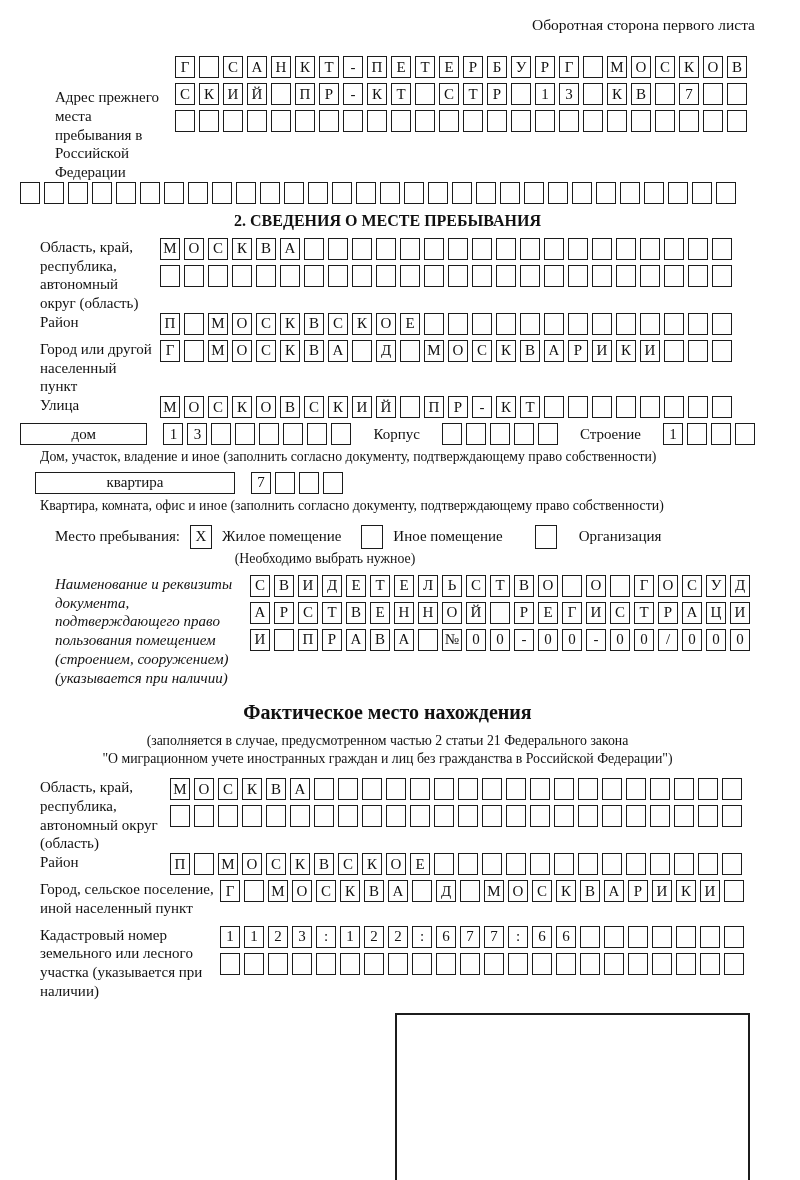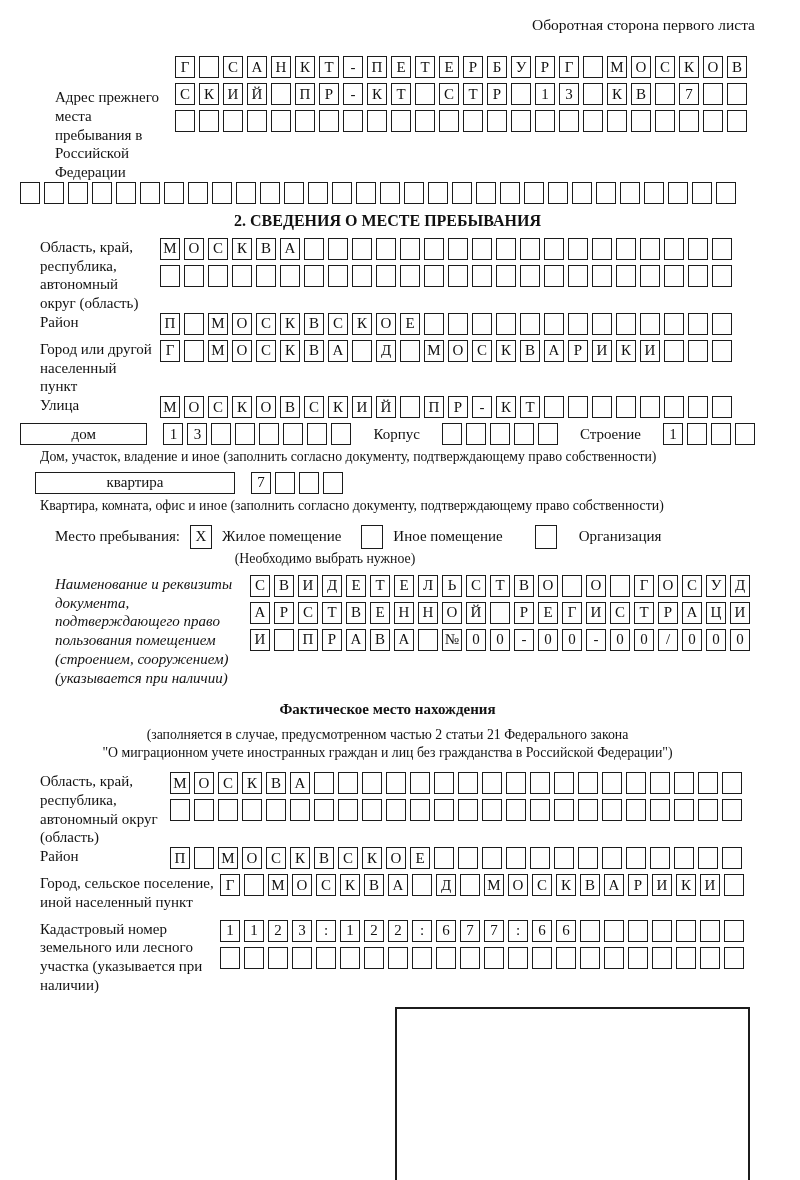--- a/index.html
+++ b/index.html
@@ -14,21 +14,21 @@
   .field-rows{display:flex;flex-direction:column;}
   .box-row{display:flex;gap:4px;margin-bottom:5px;}
   .cell{flex:0 0 20px;width:20px;height:22px;box-sizing:border-box;border:1.5px solid #1c1c1c;
         display:flex;align-items:center;justify-content:center;font-size:15px;line-height:1;background:#fff;}
   .named-box{height:22px;box-sizing:border-box;border:1.5px solid #1c1c1c;display:flex;align-items:center;justify-content:center;font-size:15px;}
   .inline-lbl{font-size:15px;line-height:22px;padding:0 6px;white-space:nowrap;}
   .caption{font-size:13.8px;line-height:1.3;}
   .caption.center{text-align:center;}
   .caption.left{padding-left:20px;margin:1px 0 4px 0;}
   .sec-title{text-align:center;font-weight:bold;font-size:16px;margin:8px 0 8px 0;}
-  .sub-title{text-align:center;font-weight:bold;font-size:15px;margin:14px 0 8px 0;}
+  .sub-title{text-align:center;font-weight:bold;font-size:20px;margin:14px 0 8px 0;}
   .checkbox{width:22px;height:24px;box-sizing:border-box;border:1.5px solid #1c1c1c;display:flex;align-items:center;justify-content:center;font-size:15px;flex:0 0 22px;}
   .stay-row{display:flex;align-items:center;gap:10px;margin:10px 0 2px 0;}
   .stay-opt-label{font-size:15px;}
   .stay-note{font-size:13.8px;text-align:center;width:300px;margin-left:155px;margin-bottom:8px;}
   .stamp-box{width:355px;height:176px;border:2px solid #1c1c1c;margin-left:375px;margin-top:12px;box-sizing:border-box;}
   .stamp-note{width:400px;margin-left:355px;margin-top:4px;font-size:14px;line-height:1.35;text-align:center;}
   .mt8{margin-top:8px;}
   .house-row{display:flex;align-items:flex-start;gap:16px;margin-bottom:3px;}
 </style>
 </head>

